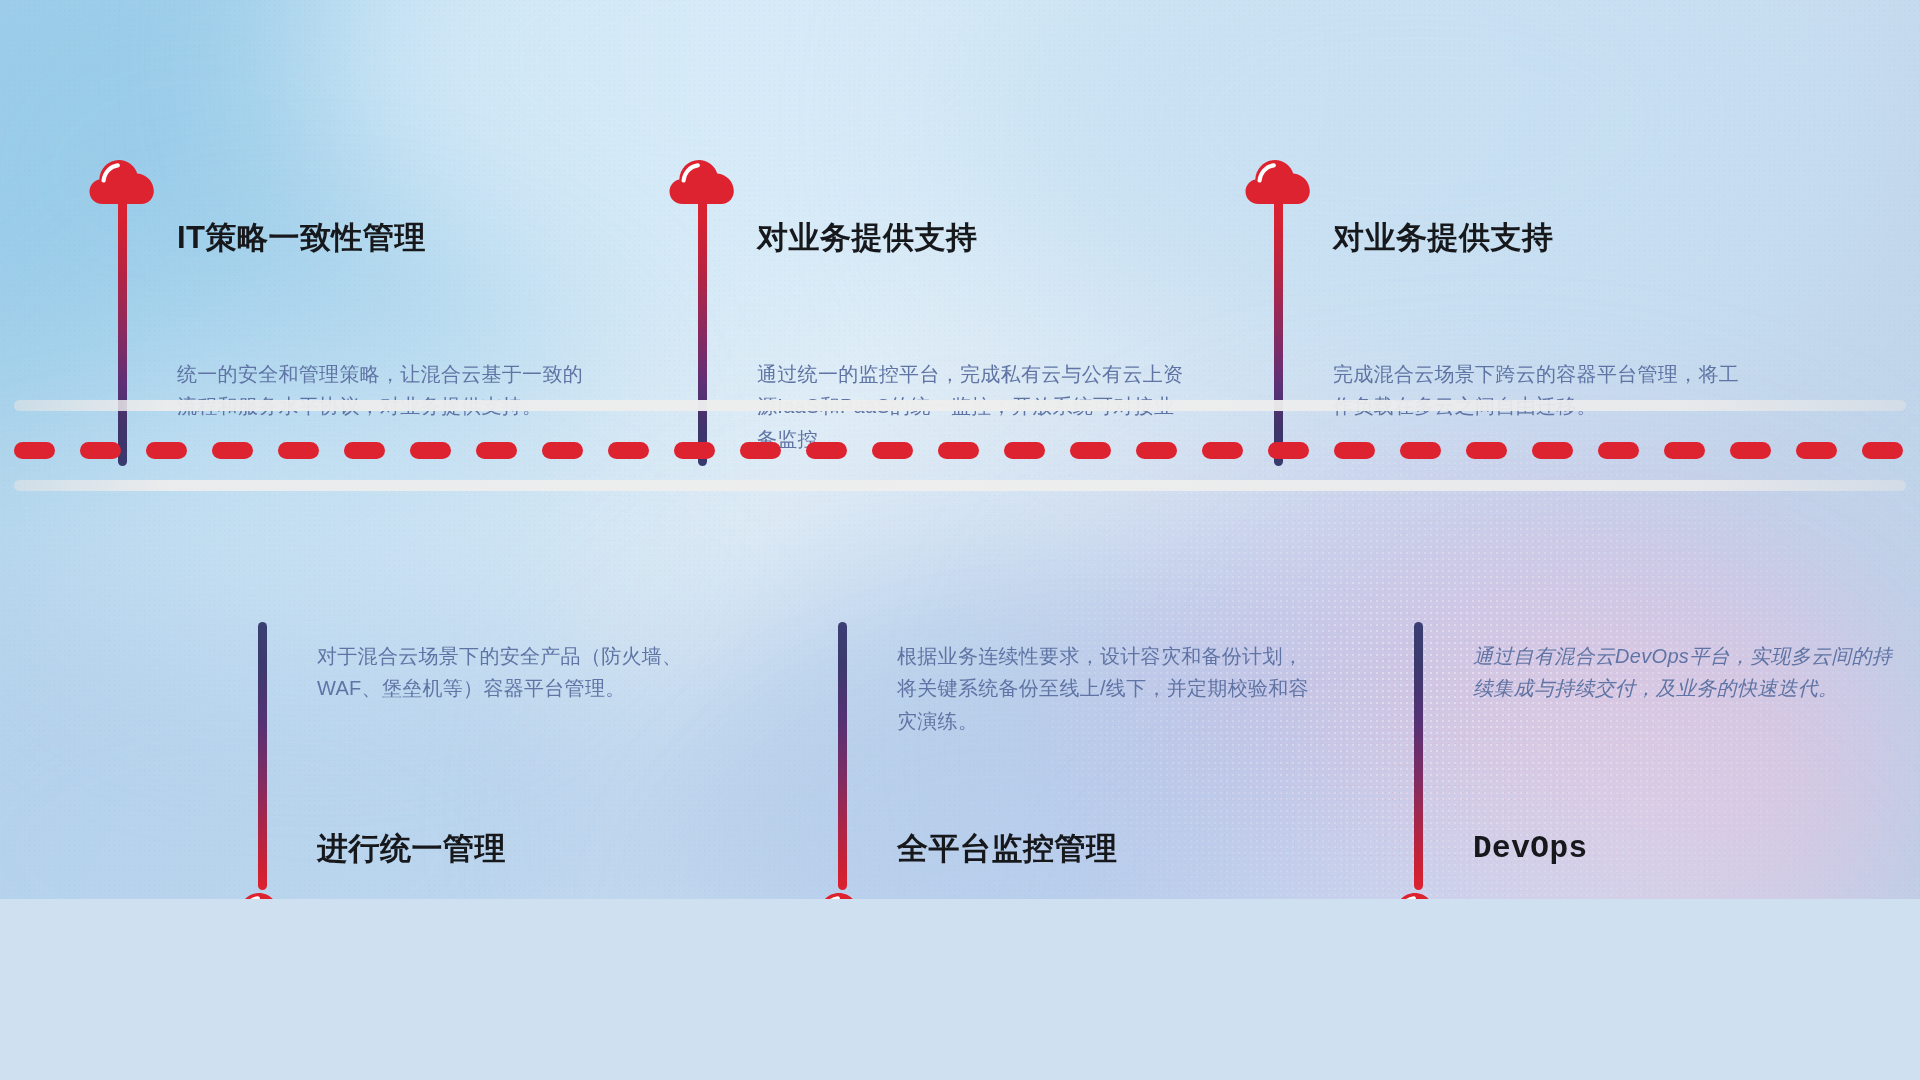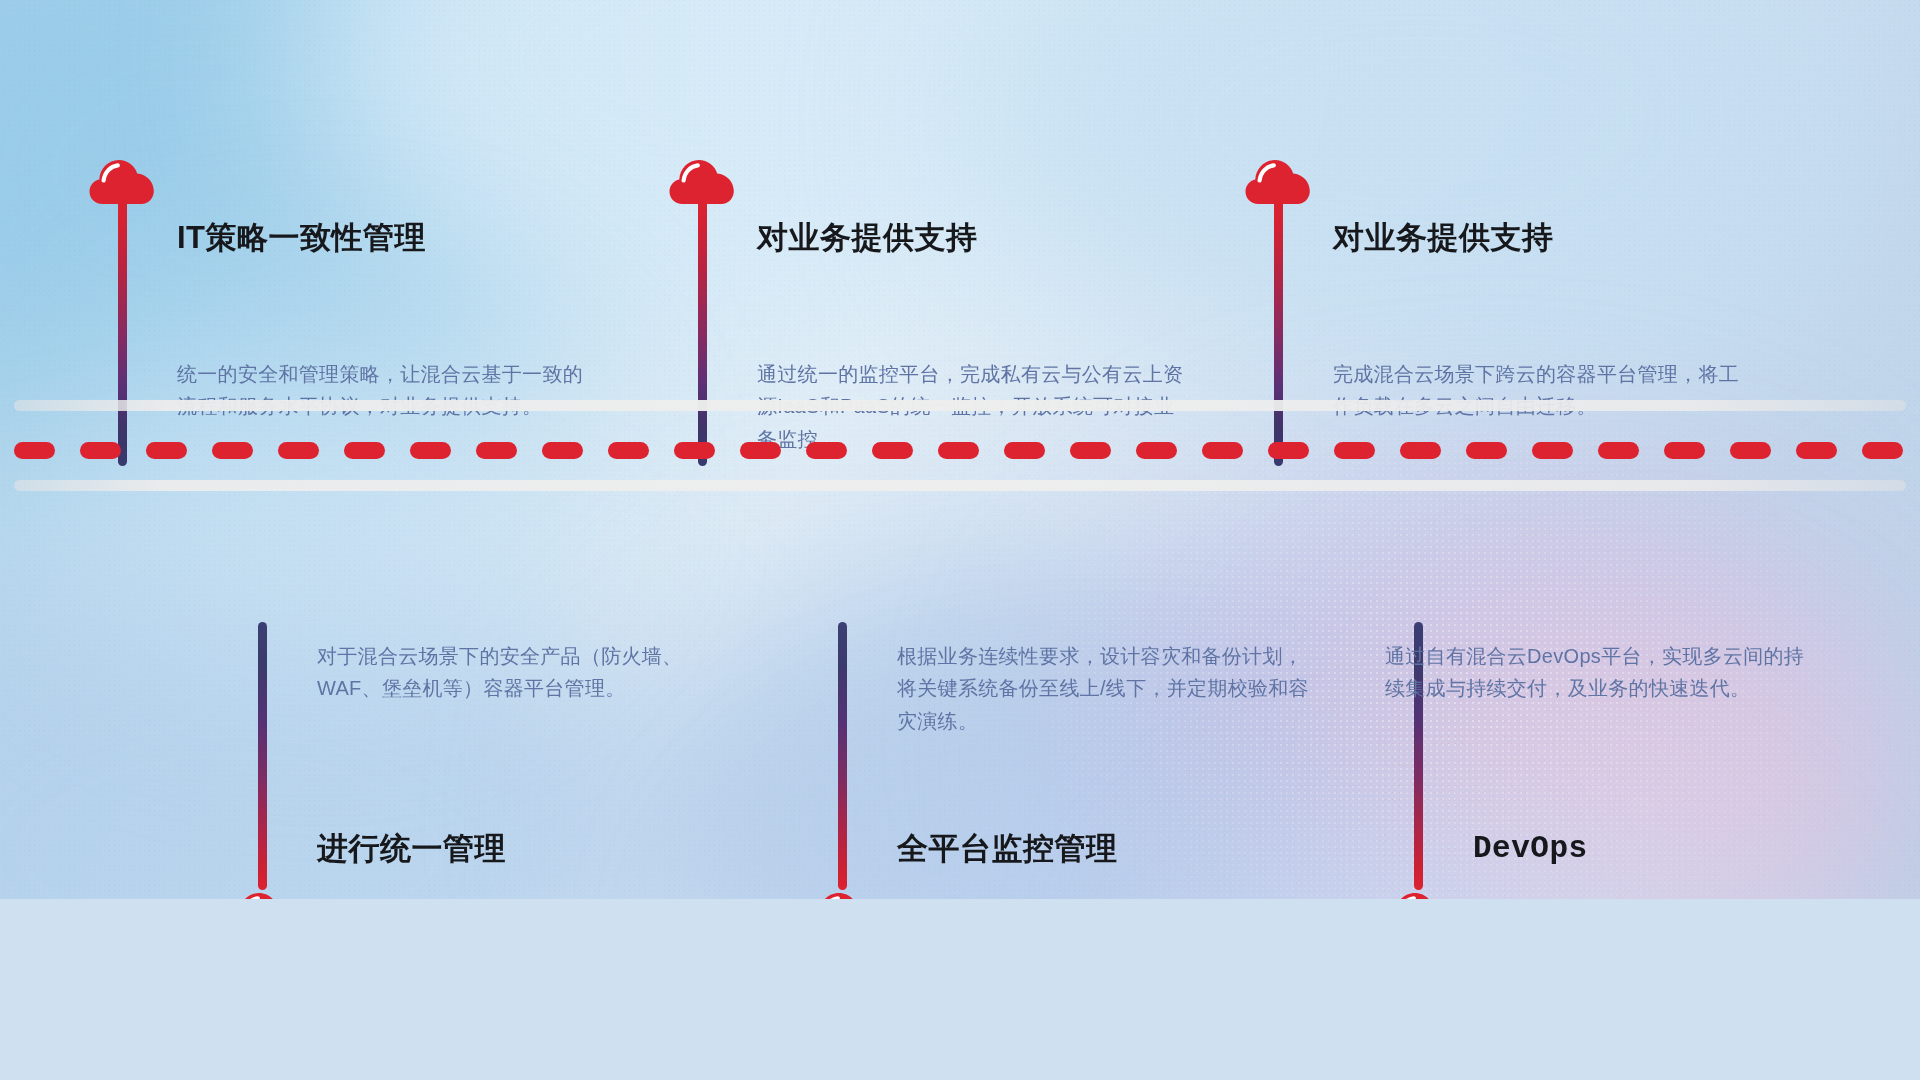--- a/index.html
+++ b/index.html
@@ -272,21 +272,21 @@
         <path d="M13.5 49 C5.6 49 0.5 43.4 0.5 36.6 C0.5 30.6 4.6 25.6 10.3 24.5
                  C10.8 13.4 19.4 5 29.9 5 C38.4 5 45.7 10.6 48.2 18.4
                  C57.4 19.1 64.8 26.6 64.8 36 C64.8 43.2 59.6 49 52.3 49 Z" fill="#dd2230"></path>
         <path d="M14.6 25.5 C15.6 17.2 21.6 11.2 28.8 10.3" stroke="#ffffff" stroke-width="4.2" stroke-linecap="round" fill="none"></path>
       </svg>
     </div>
   </div>
 
   <div class="item">
     <div class="stem stem-up" style="left:1414px; top:622px; height:268px;"></div>
-    <div class="body" style="left:1385px; top:640px; width:420px;">通过自有混合云DevOps平台，实现多云间的持续集成与持续交付，及业务的快速迭代。</div>
+    <div class="body" style="left:1473px; top:640px; width:420px;font-style:italic;">通过自有混合云DevOps平台，实现多云间的持续集成与持续交付，及业务的快速迭代。</div>
     <div class="heading" style="left:1473px; top:832px;font-family:Liberation Mono, monospace;">DevOps</div>
     <div class="cloud" style="left:1385px; top:888px;">
       <svg viewBox="0 0 66 50" xmlns="http://www.w3.org/2000/svg">
         <path d="M13.5 49 C5.6 49 0.5 43.4 0.5 36.6 C0.5 30.6 4.6 25.6 10.3 24.5
                  C10.8 13.4 19.4 5 29.9 5 C38.4 5 45.7 10.6 48.2 18.4
                  C57.4 19.1 64.8 26.6 64.8 36 C64.8 43.2 59.6 49 52.3 49 Z" fill="#dd2230"></path>
         <path d="M14.6 25.5 C15.6 17.2 21.6 11.2 28.8 10.3" stroke="#ffffff" stroke-width="4.2" stroke-linecap="round" fill="none"></path>
       </svg>
     </div>
   </div>

